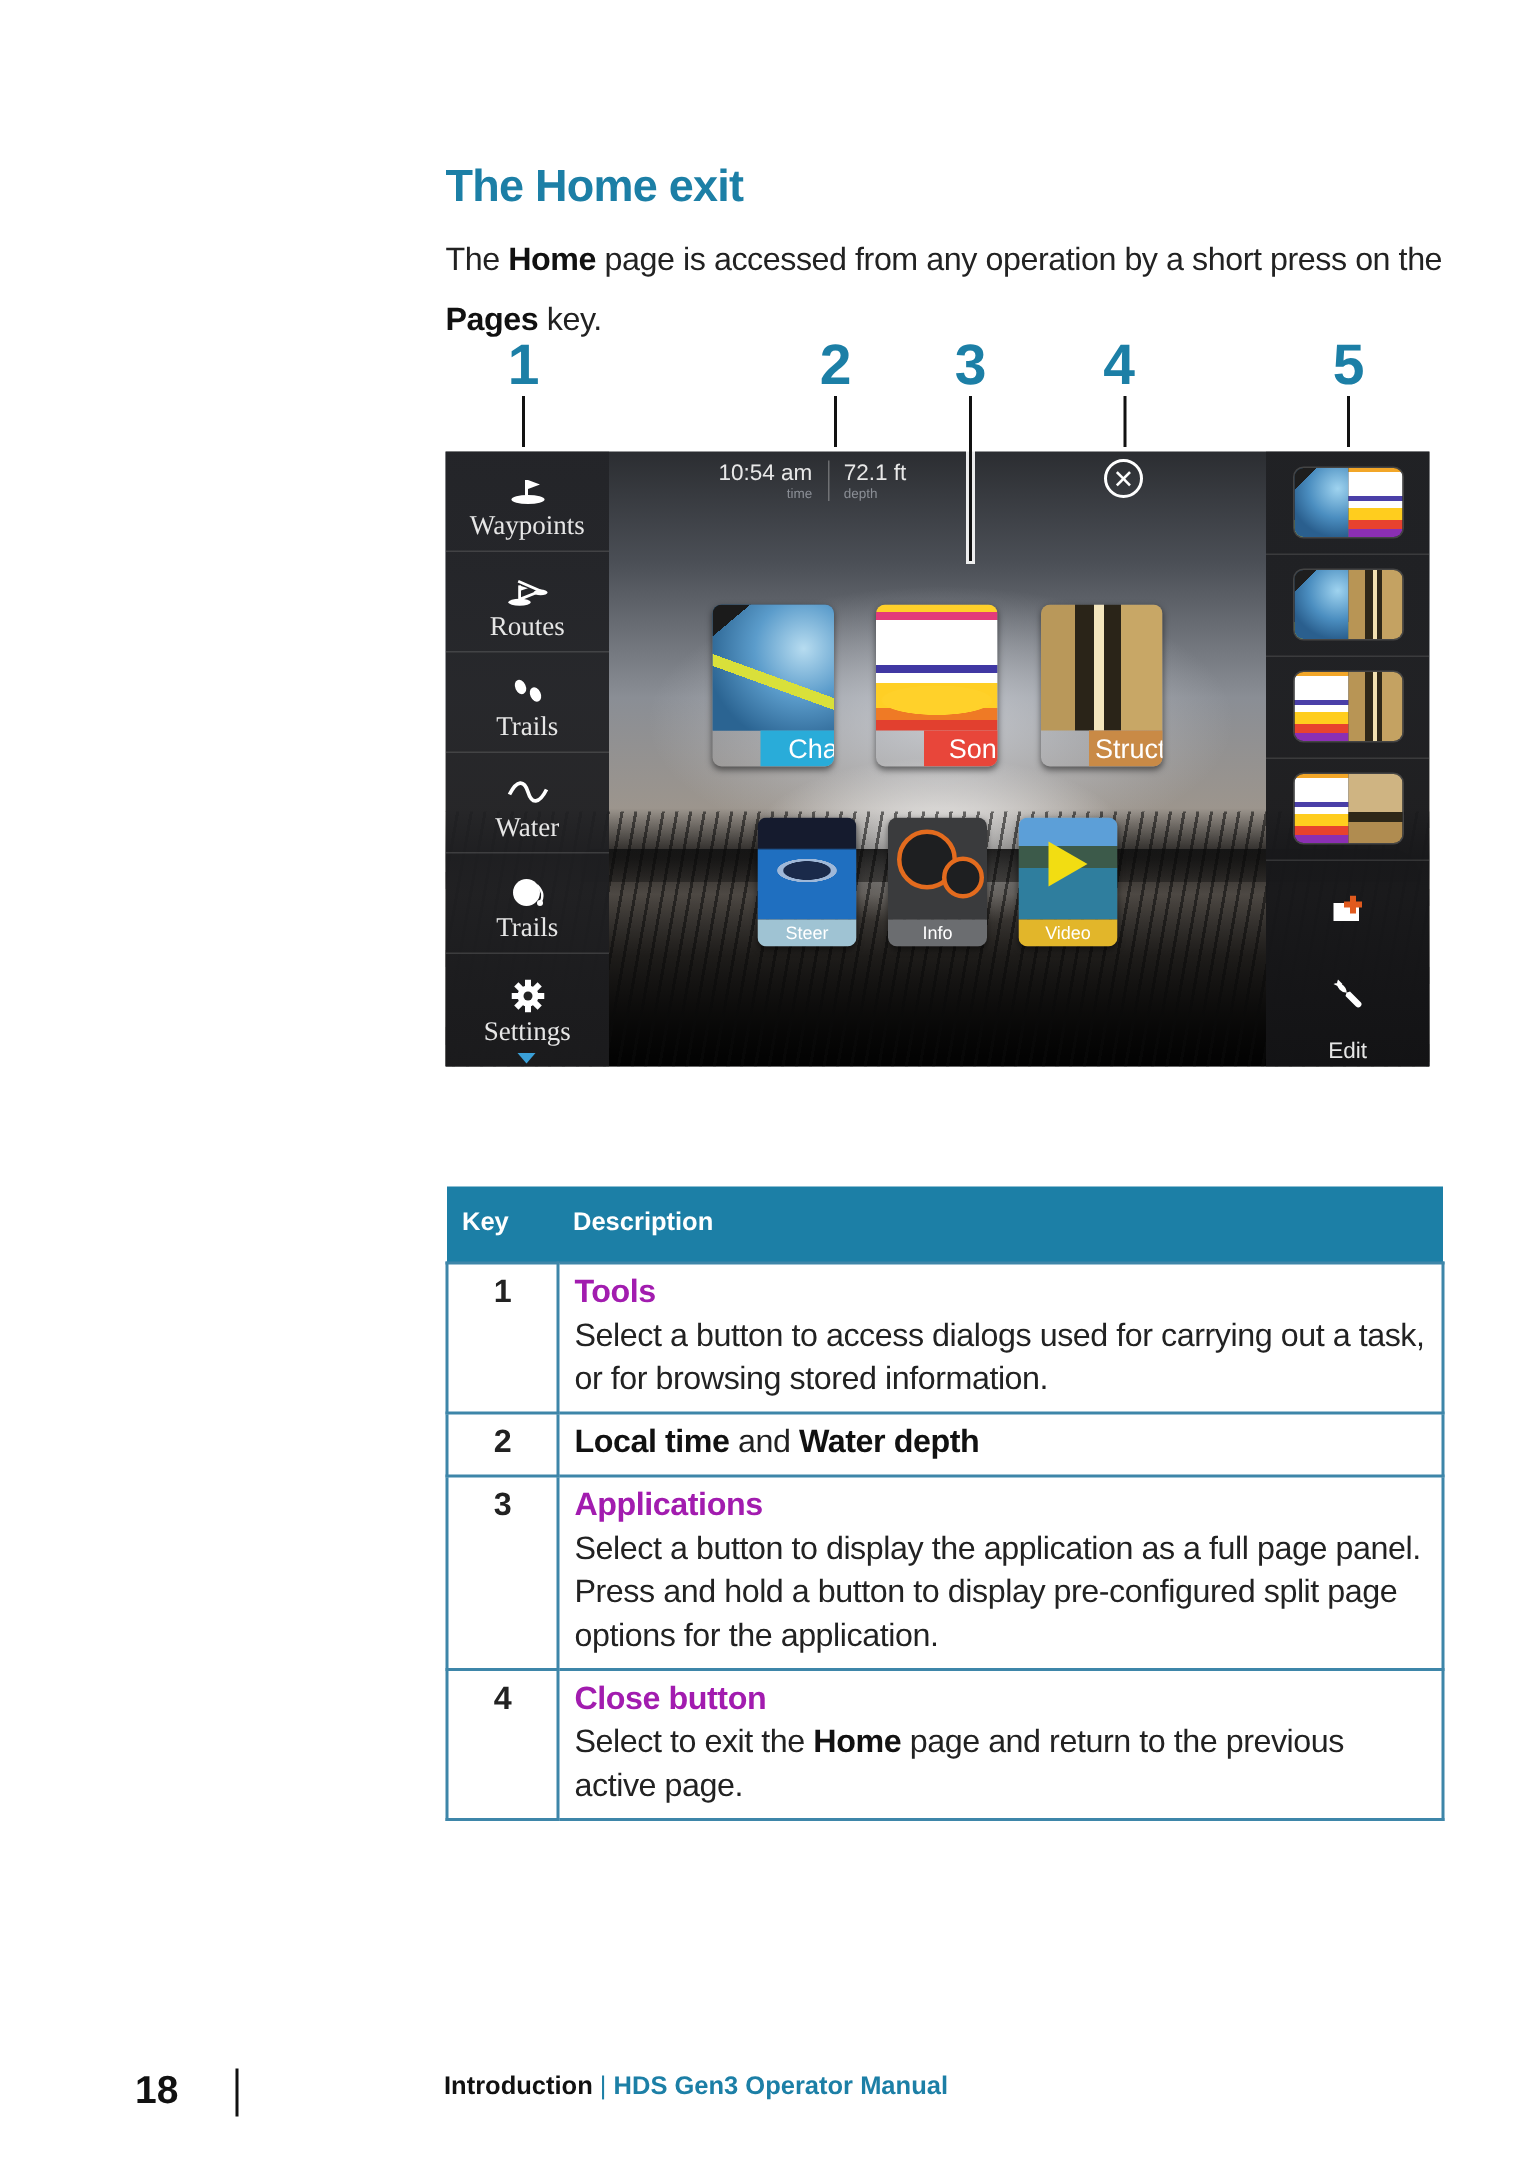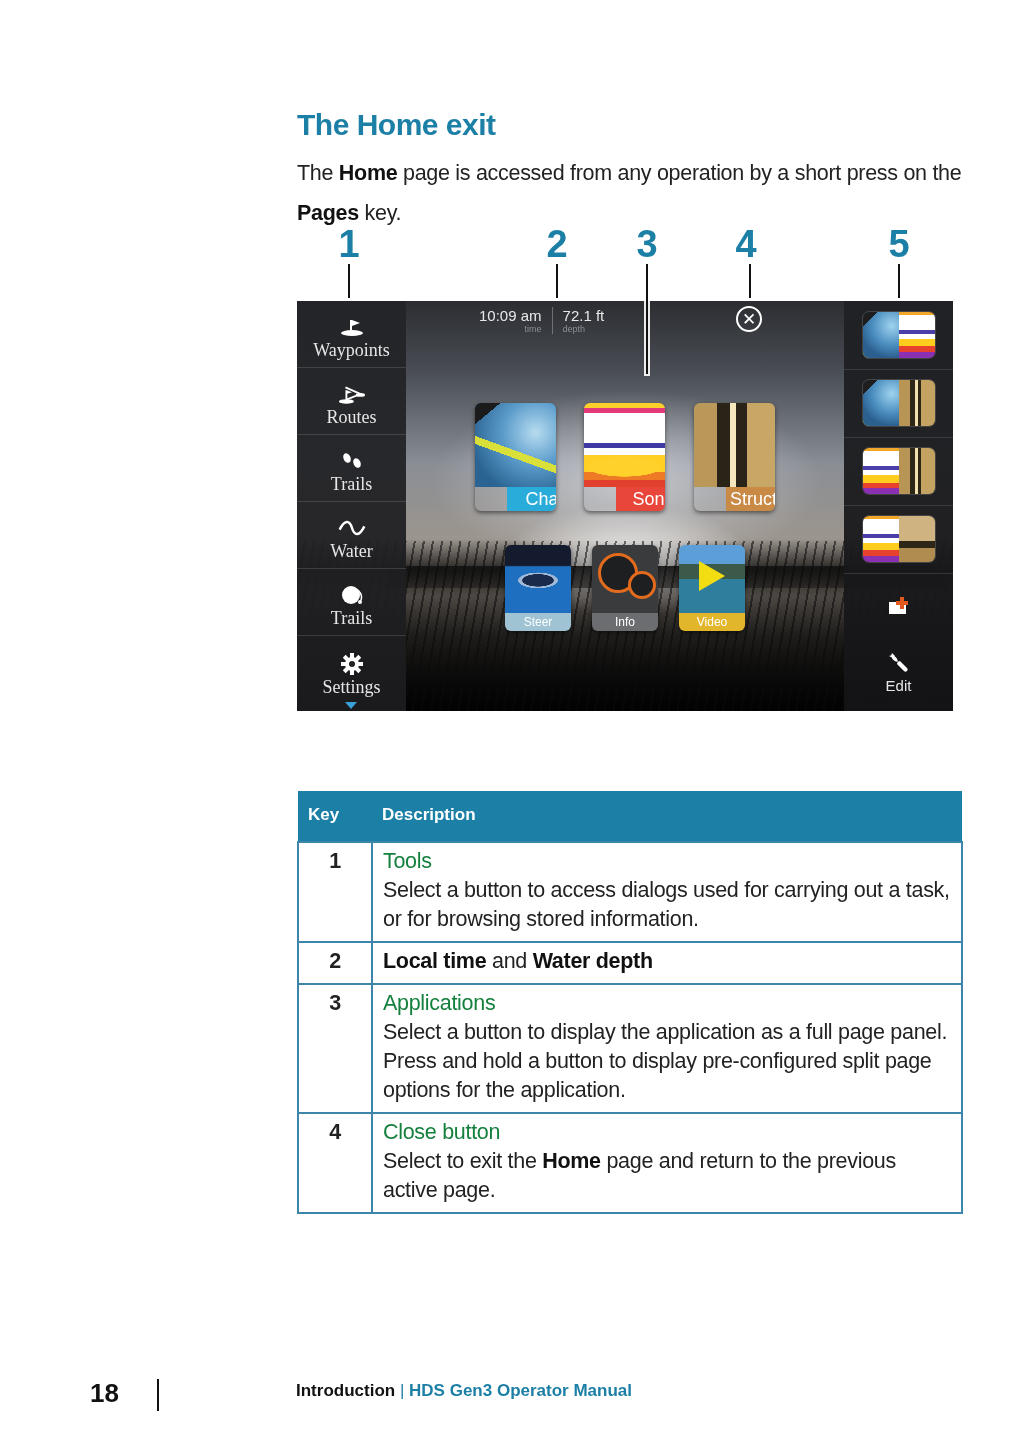--- a/index.html
+++ b/index.html
@@ -44,21 +44,21 @@
   .split .half { width:50%; height:100%; }
   .h-chart { background:
       linear-gradient(135deg, #1e1e1e 0 18%, rgba(0,0,0,0) 18%),
       radial-gradient(circle at 80% 30%, #9fd3ef 0, #4b8ec0 45%, #2a5f8e 75%),
       linear-gradient(0deg, #d8e23a 0 25%, rgba(0,0,0,0) 25%); background-blend-mode:normal; }
   .h-sonar { background: linear-gradient(180deg, #f2a628 0 6%, #ffffff 6% 40%, #4a3fa8 40% 48%, #ffffff 48% 58%, #ffcd1e 58% 75%, #e8422e 75% 88%, #8b2fb3 88% 100%); }
   .h-struct { background: linear-gradient(90deg, #b89555 0 30%, #2e2718 30% 45%, #f2e0b0 45% 52%, #2e2718 52% 62%, #c4a262 62% 100%); }
   .h-struct2 { background: linear-gradient(180deg, #cfb482 0 55%, #2e2718 55% 70%, #b08c50 70% 100%); }
 
   .addpage { position:absolute; left:0; top:272px; width:109px; height:70px; display:flex; align-items:center; justify-content:center; cursor:pointer; }
-  .edit { position:absolute; left:0; top:350px; width:109px; height:60px; display:flex; flex-direction:column; align-items:center; justify-content:flex-start; padding-bottom:2px; box-sizing:border-box; cursor:pointer; }
+  .edit { position:absolute; left:0; top:350px; width:109px; height:60px; display:flex; flex-direction:column; align-items:center; justify-content:space-between; padding-bottom:2px; box-sizing:border-box; cursor:pointer; }
   .edit .lbl { color:#e6e6e6; font-size:15px; }
 
   .status { position:absolute; left:182px; top:6px; display:flex; color:#e8e8e8; }
   .stat { padding:0 10px 0 0; text-align:right; }
   .stat + .stat { border-left:1px solid rgba(200,200,200,0.4); padding-left:10px; text-align:left; }
   .stat .v { font-size:15px; line-height:17px; }
   .stat .k { font-size:9px; color:#8b8f96; line-height:10px; text-align:right; }
 
   .close-btn { position:absolute; left:439px; top:5px; width:22px; height:22px; border:2px solid #fff; border-radius:50%;
                display:flex; align-items:center; justify-content:center; color:#fff; font-size:17px; font-weight:bold; cursor:pointer; line-height:1; }
@@ -89,21 +89,21 @@
   .art-video { background: linear-gradient(180deg, #5c9fd8 0 28%, #3c5a4a 28% 50%, #2f7e9e 50% 100%); }
 
   .gauge { position:absolute; border:3px solid #e36b1e; border-radius:50%; background:#1e1f21; }
   .play { position:absolute; left:20px; top:16px; width:0; height:0; border-top:15px solid transparent; border-bottom:15px solid transparent; border-left:26px solid #f2dd12; }
 
   .keytable { position:absolute; left:297px; top:791px; width:666px; border-collapse:collapse; }
   .keytable th { background:#1c7fa6; color:#fff; text-align:left; font-size:17px; font-weight:bold; padding:8px 10px 10px; height:32px; }
   .keytable td { border:2px solid #3e86a9; vertical-align:top; font-size:21.5px; line-height:29px; color:#222; letter-spacing:-0.3px; }
   .keytable td.k { width:54px; text-align:center; font-weight:bold; padding:4px 8px 7px; }
   .keytable td.d { padding:4px 10px 7px; }
-  .keytable td.d .h { font-weight:normal; color:#15803d; }
+  .keytable td.d .h { font-weight:bold; color:#a21caf; }
   .keytable b { font-weight:bold; color:#111; }
   .keytable tr.hdr th:first-child { width:54px; }
 
   .footer-num { position:absolute; left:90px; top:1378px; font-size:26px; font-weight:bold; color:#111; }
   .footer-bar { position:absolute; left:157px; top:1379px; width:2px; height:32px; background:#111; }
   .footer-section { position:absolute; left:296px; top:1381px; font-size:17px; font-weight:bold; color:#111; }
   .footer-sep { color:#1c7fa6; font-weight:normal; }
   .footer-manual { color:#1c7fa6; font-weight:bold; }
 </style>
 </head>
@@ -190,21 +190,21 @@
             <circle cx="11" cy="11" r="3" fill="#222"></circle>
           </svg>
       </span>
       <span class="lbl">Settings</span>
     </div>
     <div class="settings-caret"></div>
   </div>
 
   <div class="status">
     <div class="stat">
-      <div class="v">10:09 am</div>
+      <div class="v">10:54 am</div>
       <div class="k">time</div>
     </div>
     <div class="stat">
       <div class="v">72.1 ft</div>
       <div class="k" style="text-align:left">depth</div>
     </div>
   </div>
   <div class="close-btn">
       <span>✕</span>
     </div>

